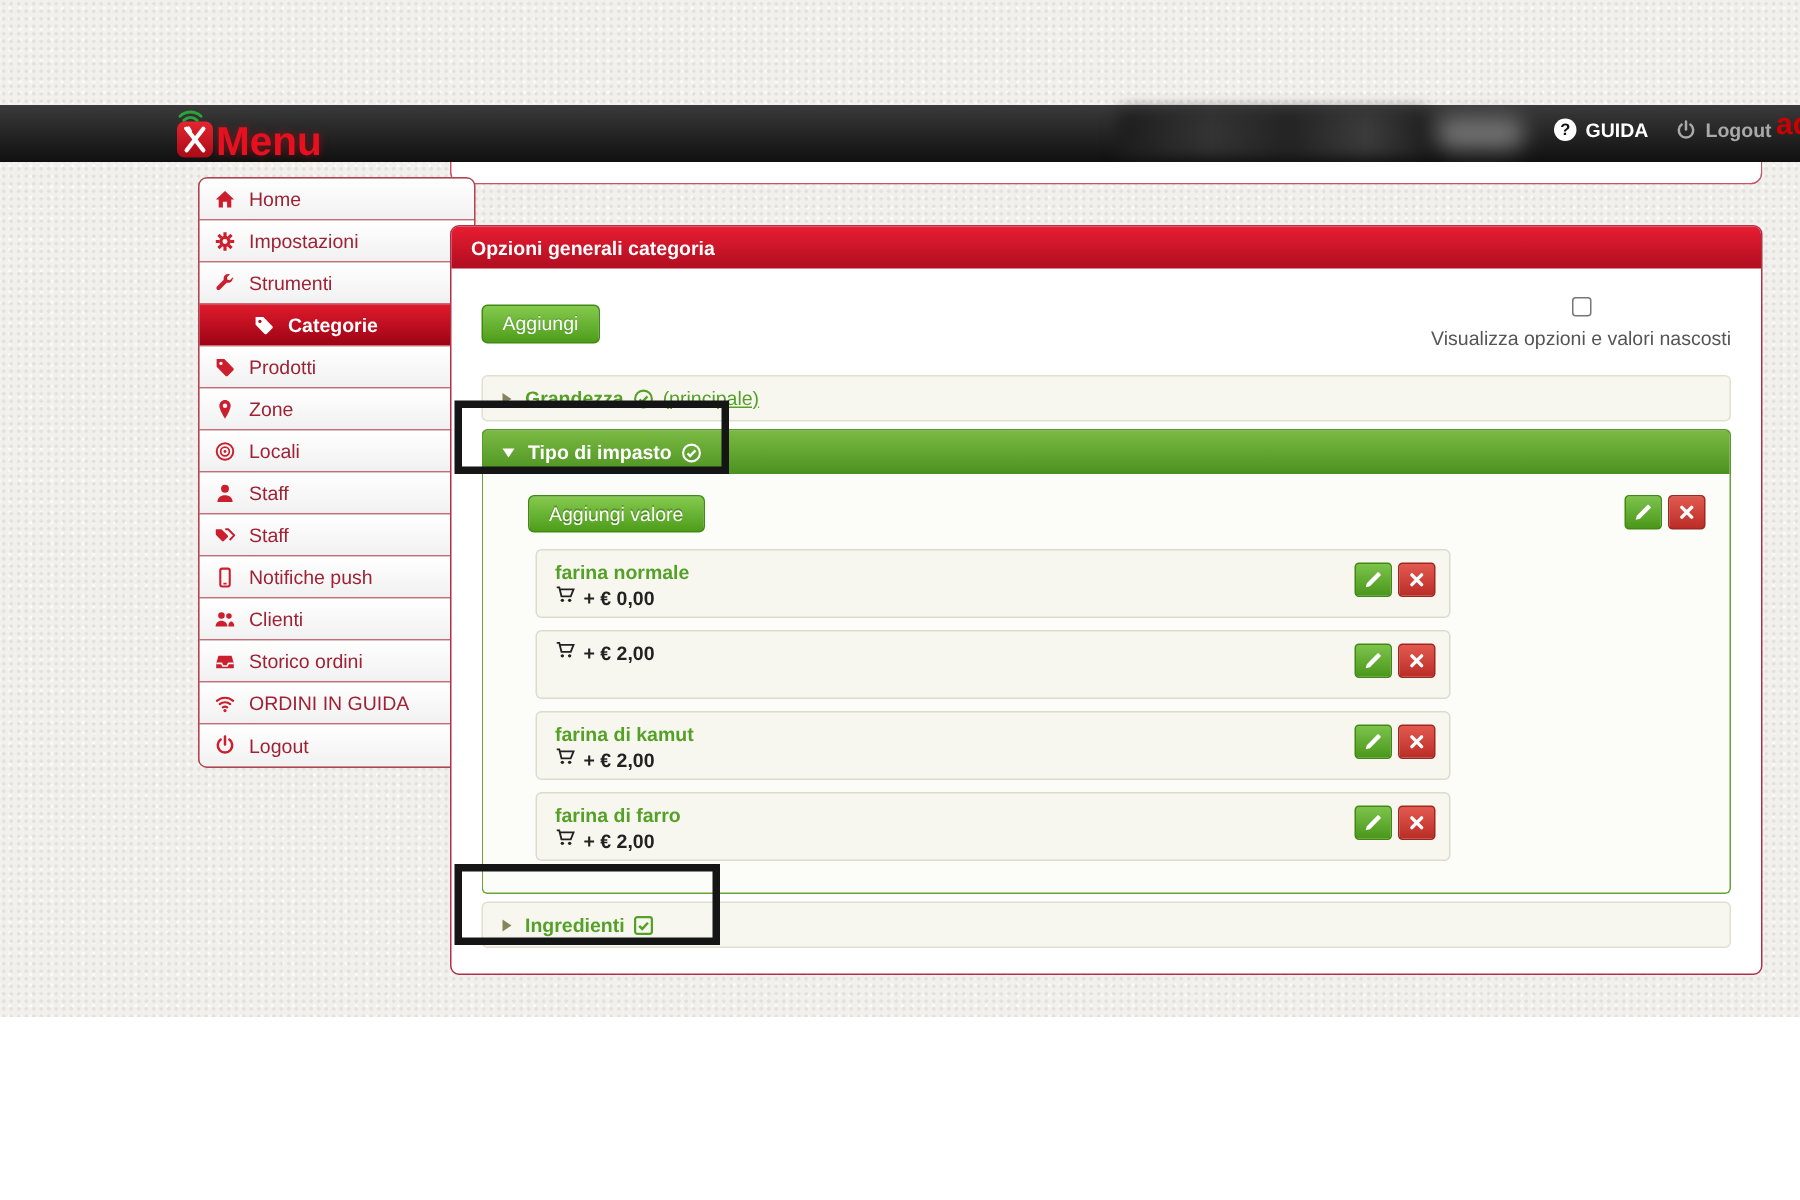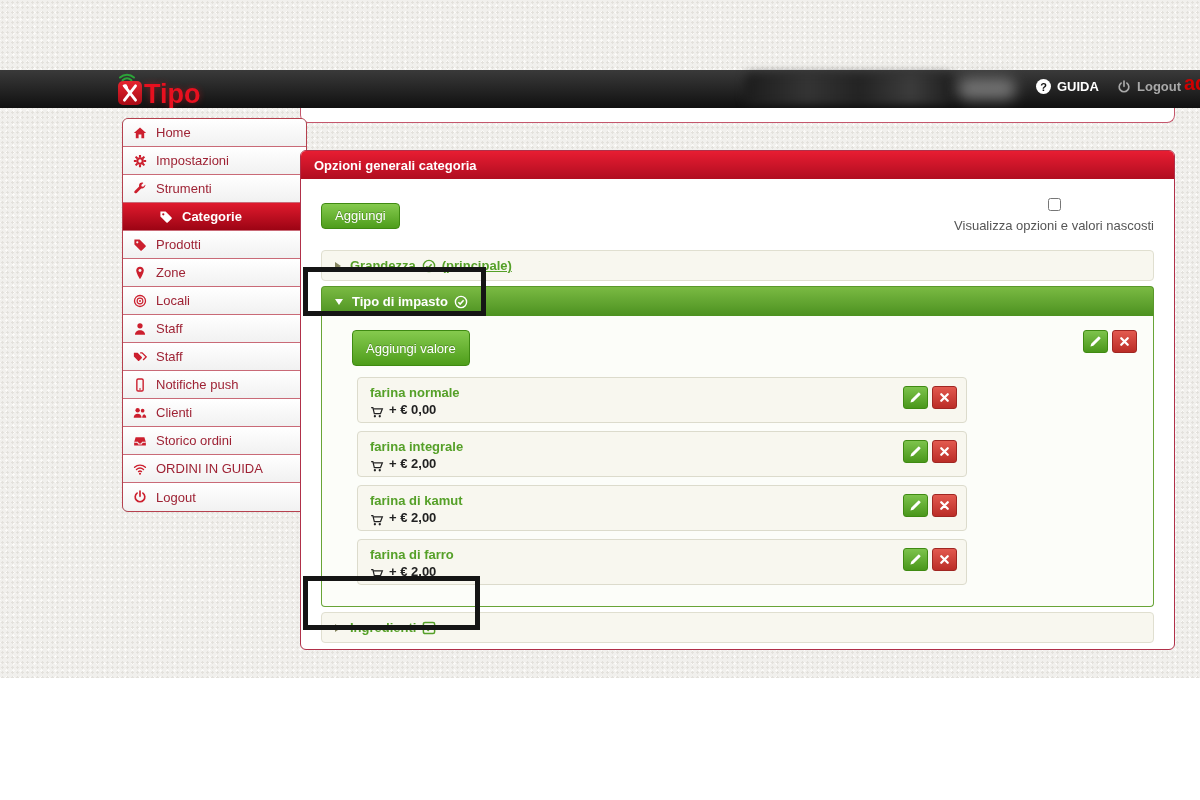--- a/index.html
+++ b/index.html
@@ -25,21 +25,21 @@
   #guida { position:absolute; left:1036px; top:79px; display:flex; align-items:center; gap:6px; color:#fff; font-size:13px; font-weight:bold; cursor:pointer; }
   #guida .qmark { width:15px; height:15px; border-radius:50%; background:#fff; color:#111; font-size:11px; font-weight:bold; display:flex; align-items:center; justify-content:center; }
   #logout-top { position:absolute; left:1117px; top:79px; display:flex; align-items:center; gap:6px; color:#a9a9a9; font-size:13px; font-weight:bold; cursor:pointer; }
   #watermark { position:absolute; left:1184px; top:72px; color:#cf0000; font-size:20px; font-weight:bold; }
 
   
   #top-partial { position:absolute; left:300px; top:108px; width:875px; height:15px; background:#fff;
     border:1px solid #c4566b; border-top:none; border-radius:0 0 8px 8px; }
 
   
-  #sidebar { position:absolute; left:122px; top:118px; width:185px; background:#a3a3a3;
+  #sidebar { position:absolute; left:132px; top:118px; width:185px; background:#a3a3a3;
     border:1px solid #b5404e; border-radius:6px; overflow:hidden; }
   .sb-item { --hole:#f6f6f6; height:28px; display:flex; align-items:center; gap:9px; padding:0 10px;
     background:linear-gradient(#ffffff,#f1f1f1); border-bottom:1px solid #c96a77; color:#9e2234; font-size:13px; cursor:pointer; }
   .sb-item:last-child { border-bottom:none; }
   .sb-item .sb-ic { width:14px; height:14px; color:#cc1f2e; flex:0 0 14px; }
   .sb-item.active { --hole:#b50e1f; background:linear-gradient(#e01a2d,#9c0414); color:#fff; font-weight:bold;padding-left:36px; }
   .sb-item.active .sb-ic { color:#fff; }
 
   
   #panel { position:absolute; left:300px; top:150px; width:875px; height:500px; background:#fff;
@@ -51,21 +51,21 @@
     background:linear-gradient(#85ca4e,#4e9d1b); border:1px solid #3f8a12; border-radius:4px;
     color:#fff; font-size:13px; text-shadow:0 -1px 0 rgba(0,0,0,.25); cursor:pointer; }
   #toolbar-row { display:flex; align-items:center; justify-content:space-between; margin-bottom:17px; }
   #hidden-toggle { display:flex; align-items:center; gap:7px; color:#555; font-size:13px;flex-direction:column; }
   #hidden-toggle input { width:13px; height:13px; accent-color:#888; }
 
   .sec-bar { height:31px; background:#f8f7ef; border:1px solid #e0dfd0; border-radius:4px;
     display:flex; align-items:center; gap:9px; padding:0 13px; margin-bottom:5px; cursor:pointer; }
   .sec-label { color:#55a028; font-size:13px; font-weight:bold; display:inline-flex; align-items:center; gap:6px; }
   .sec-label.underlined { text-decoration:underline;justify-content:space-between; }
-  .sec-suffix { color:#55a028; font-size:13px; font-weight:bold; }
+  .sec-suffix { color:#55a028; font-size:13px; font-weight:normal; }
   .caret-r { width:0; height:0; border-top:4.5px solid transparent; border-bottom:4.5px solid transparent; border-left:6px solid #85855f; }
   .caret-d { width:0; height:0; border-left:4.5px solid transparent; border-right:4.5px solid transparent; border-top:6px solid #fff; }
   .ic-chk { width:14px; height:14px; color:#55a028; }
 
   #sec-open-head { height:30px; background:linear-gradient(#7aba43,#4c9120); border:1px solid #59982a; border-bottom:none;
     border-radius:4px 4px 0 0; display:flex; align-items:center; gap:9px; padding:0 13px; cursor:pointer; }
   #sec-open-head .sec-label { color:#fff; }
   #sec-open-head .ic-chk { color:#fff; }
   #sec-open-body { position:relative; border:1px solid #68a437; border-top:none; border-radius:0 0 4px 4px;
     background:#fcfdf9; padding:14px 16px 21px 30px; margin-bottom:5px; }
@@ -74,21 +74,21 @@
   .mini-btn { width:25px; height:23px; border-radius:3px; display:flex; align-items:center; justify-content:center; cursor:pointer; }
   .mini-btn svg { width:13px; height:13px; }
   .mini-btn.edit { background:linear-gradient(#7dc34c,#4a971b); border:1px solid #3f8a12; }
   .mini-btn.del  { background:linear-gradient(#e2594f,#bb2d27); border:1px solid #a02622; }
 
   #values { margin-top:11px; width:610px; margin-left:5px; }
   .val-row { position:relative; height:46px; background:#f8f7ef; border:1px solid #dcdbcc; border-radius:4px;
     padding:6px 12px; margin-bottom:8px; }
   .val-row:last-child { margin-bottom:0; }
   .val-name { color:#55a028; font-size:13px; font-weight:bold; line-height:17px; }
-  .val-price { display:flex; align-items:flex-end; gap:5px; color:#222; font-size:13px; font-weight:bold; line-height:18px; }
+  .val-price { display:flex; align-items:flex-start; gap:5px; color:#222; font-size:13px; font-weight:bold; line-height:18px; }
   .val-price svg { width:14px; height:13px; color:#222; }
   .val-row .mini-btns { position:absolute; top:8px; right:9px; }
 
   
   .annot { position:absolute; border:5px solid #151515; background:transparent; z-index:50; }
   #annot-1 { left:303px; top:267px; width:183px; height:49px; }
   #annot-2 { left:303px; top:576px; width:177px; height:54px; }
 </style>
 </head>
 <body>
@@ -177,21 +177,21 @@
     <div id="brand">
       <div class="box">
         <svg class="wifi" width="18" height="13" viewBox="0 0 18 13">
           <path d="M2 5.5C6 1.8 12 1.8 16 5.5M4.5 8.2c2.8-2.5 6.2-2.5 9 0" stroke="#2ca339" stroke-width="2" fill="none" stroke-linecap="round"></path>
         </svg>
         <svg width="24" height="24" viewBox="0 0 16 16" style="position:absolute;left:0;top:0">
           <path d="M4.3 3.2l7.4 9.6M11.7 3.2l-7.4 9.6" stroke="#fff" stroke-width="1.9" stroke-linecap="round"></path>
           <path d="M3.6 3l1.6 2M5.2 2.6l1 1.7" stroke="#fff" stroke-width="1" stroke-linecap="round"></path>
         </svg>
       </div>
-      <span class="word">Tipo</span>
+      <span class="word">Menu</span>
     </div>
 
   </div>
   <div class="blurblob1"></div>
   <div class="blurblob2"></div>
   <div id="guida">
     <span class="qmark">?</span>
     <span>GUIDA</span>
   </div>
   <div id="logout-top">
@@ -316,21 +316,21 @@
       <div id="sec-open-head">
         <span class="caret-d"></span>
         <span class="sec-label">
           <span>Tipo di impasto</span>
           <svg class="ic-chk">
               <use href="#i-check-circle"></use>
             </svg>
         </span>
       </div>
       <div id="sec-open-body">
-        <button class="btn-green" style="height:36px">Aggiungi valore</button>
+        <button class="btn-green" style="height:25px">Aggiungi valore</button>
         <div class="mini-btns abs">
           <div class="mini-btn edit">
               <svg>
                 <use href="#i-pencil"></use>
               </svg>
             </div>
           <div class="mini-btn del">
               <svg>
                 <use href="#i-x"></use>
               </svg>
@@ -352,21 +352,20 @@
                   </svg>
                 </div>
               <div class="mini-btn del">
                   <svg>
                     <use href="#i-x"></use>
                   </svg>
                 </div>
             </div>
           </div>
           <div class="val-row">
-            <div class="val-name">farina integrale</div>
             <div class="val-price">
                 <svg>
                   <use href="#i-cart"></use>
                 </svg>
                 <span>+ € 2,00</span>
               </div>
             <div class="mini-btns">
               <div class="mini-btn edit">
                   <svg>
                     <use href="#i-pencil"></use>

